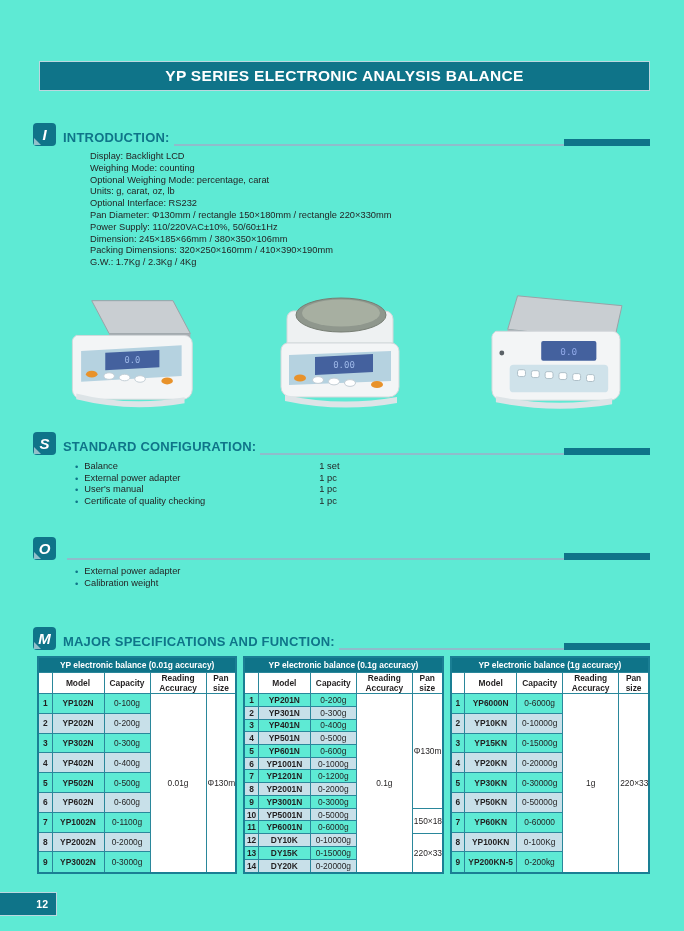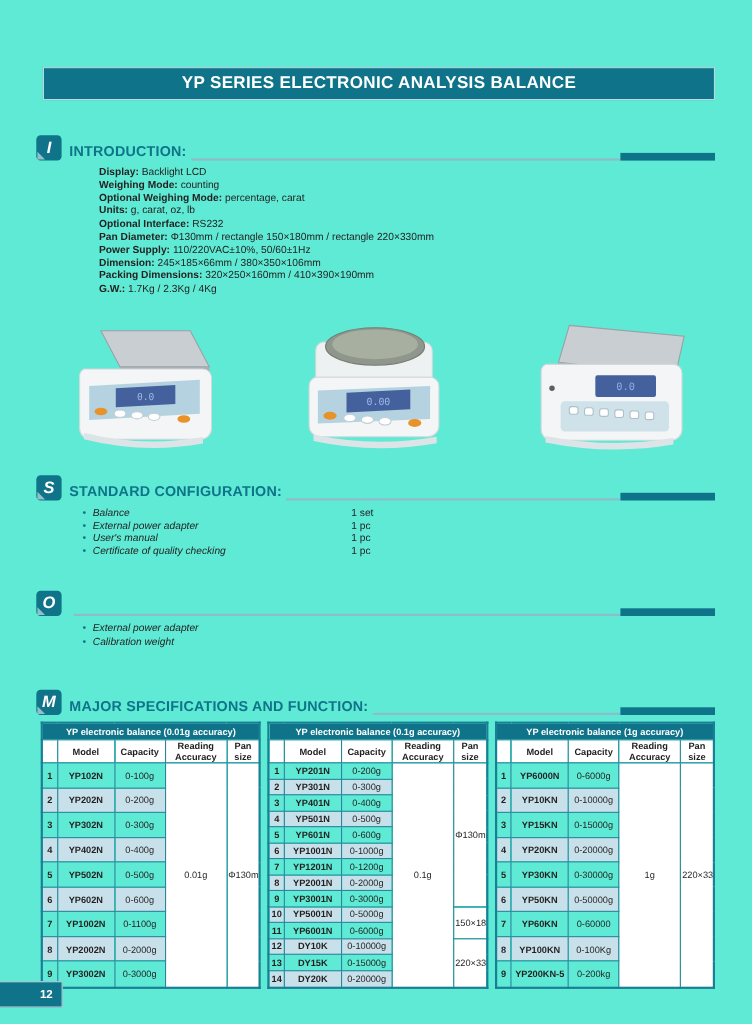--- a/index.html
+++ b/index.html
@@ -26,31 +26,31 @@
     content:""; position:absolute; left:1px; bottom:1px; width:0; height:0;
     border-bottom:7px solid rgba(255,255,255,.55); border-right:7px solid transparent;
   }
   .sec-title { color:#0F7489; font-weight:bold; font-size:13px; letter-spacing:.2px; padding-bottom:1px; white-space:nowrap;margin-top:12px; }
   .sec-rule { flex:1; display:flex; align-items:flex-end; margin-left:4px; }
   .sec-rule .line { flex:1; height:2px; background:#8FBCCB; }
   .sec-rule .bar { width:86px; height:7px; background:#0F7489; }
   
   .intro-list { margin:5px 0 0 72px; }
   .spec-line { font-size:9.3px; line-height:11.8px; }
-  .spec-line b { font-weight:bold;padding-left:18px; }
+  .spec-line b { font-weight:normal;padding-left:18px; }
   
   .products { margin:12px 50px 0 55px; height:136px; display:flex; justify-content:space-between; align-items:center; }
   
   .cfg-list { margin:6px 0 0 75px; }
   .cfg-row { display:flex; font-size:9.3px; line-height:11.6px; }
   .bullet { color:#0F7489; margin-right:6px; font-size:9.5px; }
-  .cfg-name { width:235px;font-style:italic; }
+  .cfg-name { width:235px; }
   .cfg-qty { }
   
-  .tables-wrap { margin:6px 34px 0 37px; height:243px; display:flex; gap:6px; }
+  .tables-wrap { margin:6px 34px 0 37px; height:218px; display:flex; gap:6px; }
   .spec-table {
     border-collapse:collapse; table-layout:fixed; flex:1 1 0; width:33%; height:100%;
     font-size:8.4px; border:2px solid #1A7F94;
   }
   .spec-table th, .spec-table td { border:1px solid #2A879B; padding:0 1px; text-align:center; vertical-align:middle; overflow:hidden; }
   .tbl-title { background:#0F7489; color:#fff; font-weight:bold; font-size:8.4px; height:16px; }
   .col-head { font-weight:bold; font-size:8.4px; height:15px; background:#fff; }
   .c-idx { font-weight:bold; }
   .c-model { font-weight:bold; }
   .alt { background:#C8E0E9; }

